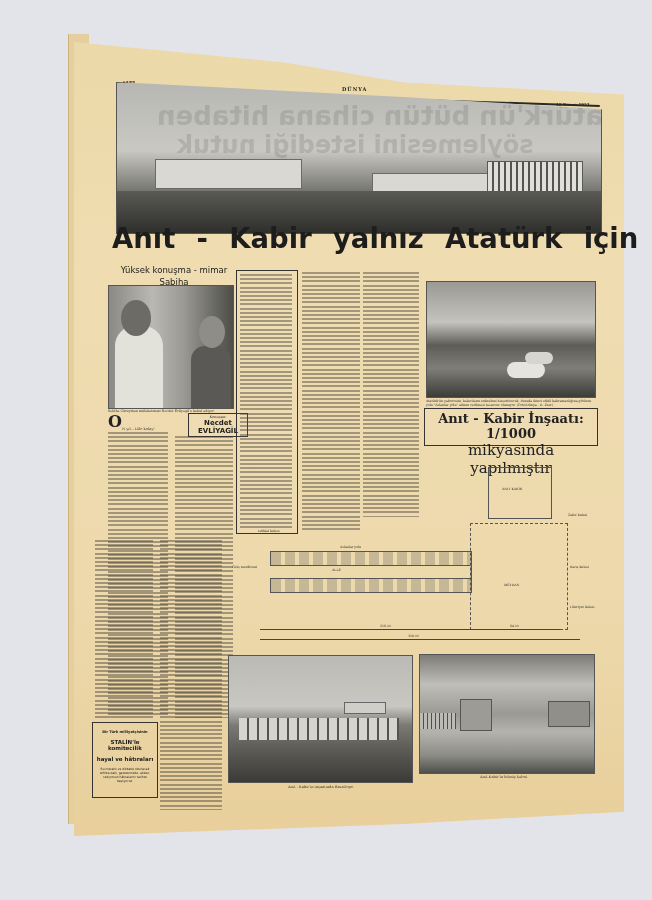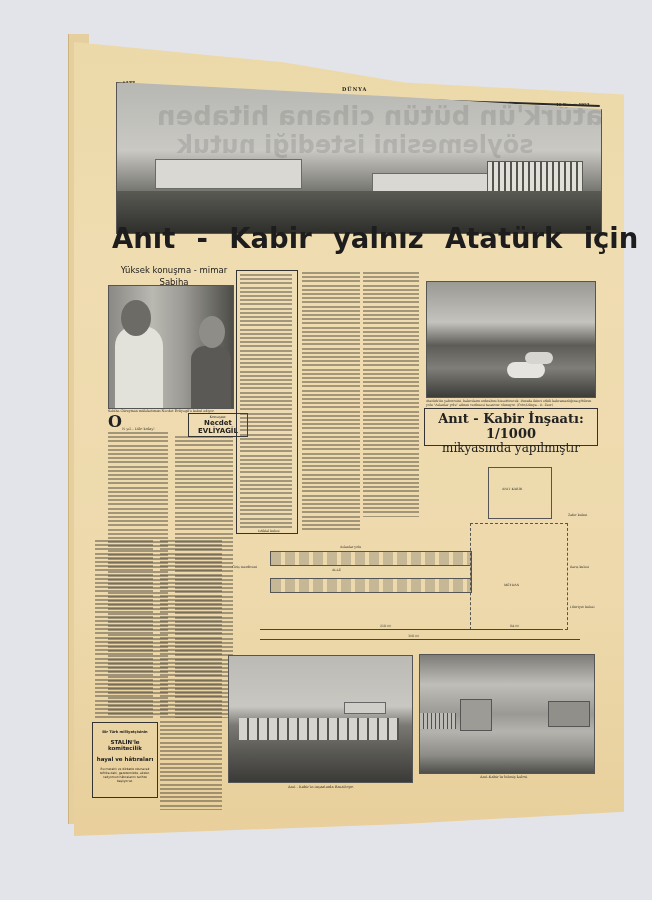--- a/index.html
+++ b/index.html
@@ -115,21 +115,21 @@
 <div class="abs col-text" style="left:363px; top:272px; width:56px; height:245px;"></div>
 
 <div class="abs photo" style="left:426px; top:281px; width:168px; height:115px; background: linear-gradient(180deg,#9a9994 0%,#c4c3bd 35%,#5d5c57 55%,#7f7e78 75%,#3c3c38 100%);">
   <div class="abs" style="left:80px; top:80px; width:38px; height:16px; background:#e5e4de; border-radius:10px;"></div>
   <div class="abs" style="left:98px; top:70px; width:28px; height:12px; background:#d6d5cf; border-radius:8px;"></div>
 </div>
 <div class="abs caption" style="left:426px; top:399px; width:168px; white-space:normal; line-height:4.4px; font-size:3.2px;">Atatürk'ün yaborosini, bakıcıların ızdırabını hissettirecek. Burada ikinci etkili kahramanlığına götüren yolu "Aslanlar yolu" adının verilmesi tasavvur olunuyor. (Foto/Dünya - H. Eser)</div>
 
 <div class="abs boxed" style="left:424px; top:408px; width:172px; height:36px;">
   <div class="sub-headline" style="font-size:13px; margin-top:2px; font-weight:bold;">Anıt - Kabir İnşaatı: 1/1000</div>
-  <div class="sub-headline" style="font-size:12px;">mikyasında yapılmıştır</div>
+  <div class="sub-headline" style="font-size:15px;">mikyasında yapılmıştır</div>
 </div>
 
 <div class="abs" style="left:240px; top:455px; width:358px; height:190px;">
 
   <div class="abs plan" style="left:248px; top:12px; width:62px; height:50px;"></div>
   <div class="plan-label" style="left:262px; top:32px;">ANIT KABİR</div>
 
   <div class="abs plan" style="left:230px; top:68px; width:96px; height:105px; border-style:dashed;"></div>
   <div class="plan-label" style="left:264px; top:128px;">MEYDAN</div>
   <div class="plan-label" style="left:328px; top:58px;">Zafer kulesi</div>

